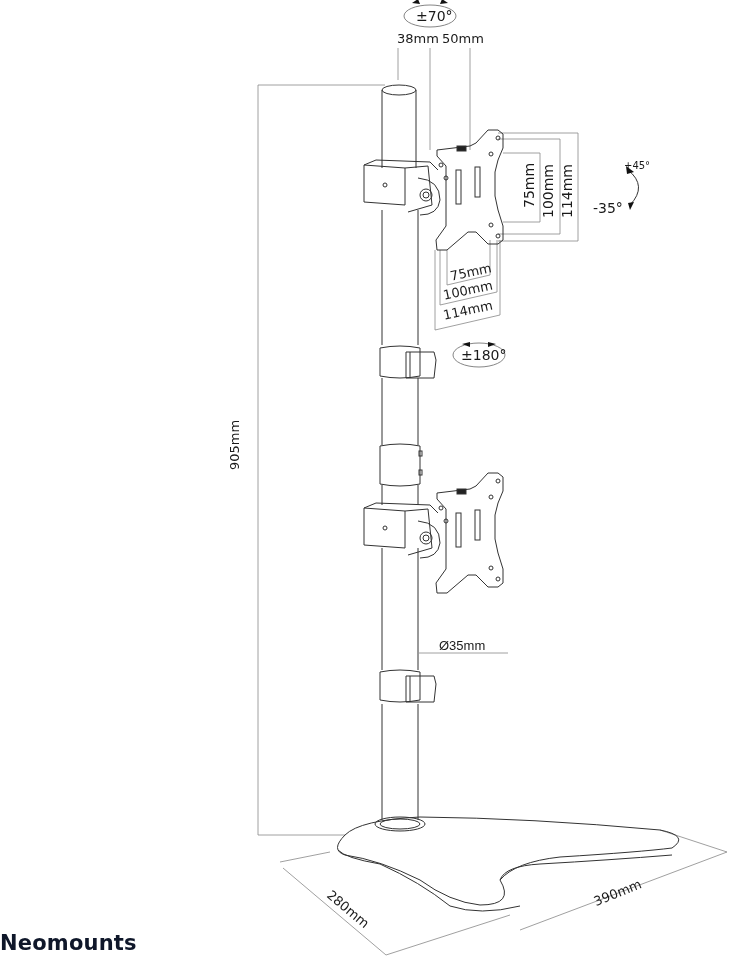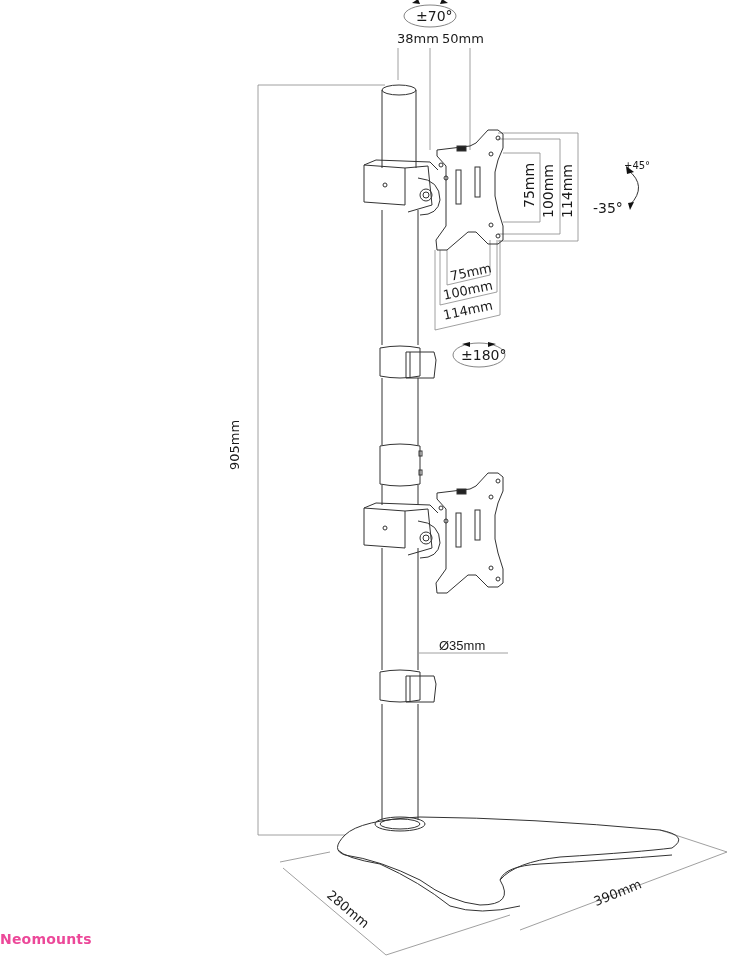--- a/index.html
+++ b/index.html
@@ -1,22 +1,22 @@
 <!DOCTYPE html>
 <html><head>
 <meta charset="utf-8">
 <style>
   html, body { margin: 0; padding: 0; background: #ffffff; }
   body { width: 731px; height: 957px; position: relative; overflow: hidden;
          font-family: "Liberation Sans", "DejaVu Sans", sans-serif; }
   #drawing { position: absolute; left: 0; top: 0; width: 731px; height: 957px; }
   .lbl { position: absolute; color: #1a1a1a; font-family: "DejaVu Sans", sans-serif; font-size: 13px; white-space: nowrap; line-height: 1; }
   .lbl.arial { font-family: "Liberation Sans", sans-serif; font-size: 13px; }
-  .brand { position: absolute; left: 0; top: 931px; color: #ec4899; font-family: "DejaVu Sans", sans-serif;
-           font-weight: bold; font-size: 14px; letter-spacing: 0.2px; }
+  .brand { position: absolute; left: 0; top: 931px; color: #0f172a; font-family: "DejaVu Sans", sans-serif;
+           font-weight: bold; font-size: 21px; letter-spacing: 0.2px; }
 </style>
 </head>
 <body>
 
 <svg id="drawing" viewBox="0 0 731 957" xmlns="http://www.w3.org/2000/svg">
   <g fill="none" stroke="#333" stroke-width="1">
 
     <g stroke="#888" stroke-width="0.8">
 
       <line x1="258" y1="85" x2="258" y2="835"></line>

